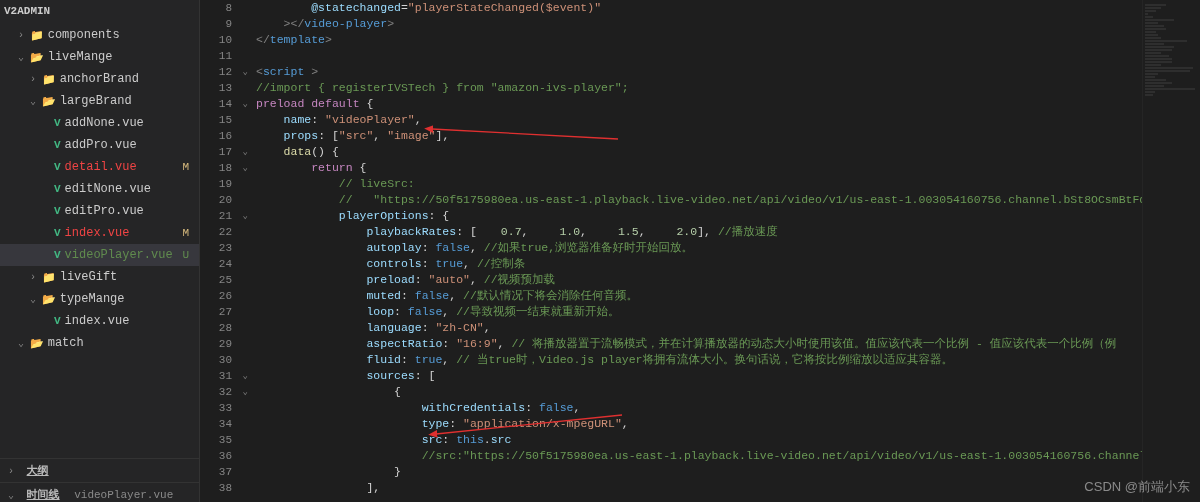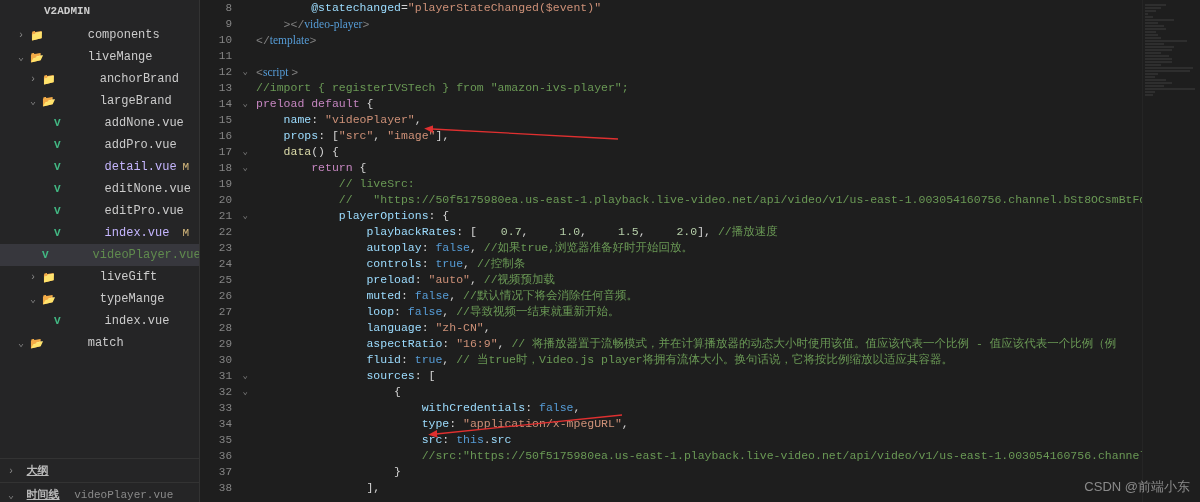--- a/index.html
+++ b/index.html
@@ -31,25 +31,25 @@
       cursor: pointer;
       white-space: nowrap;
     }
     .tree-item.selected { background: #37373d; }
     .indent-1 { padding-left: 18px; }
     .indent-2 { padding-left: 30px; }
     .indent-3 { padding-left: 42px; }
     .chevron { width: 12px; display: inline-block; color: #8a8a8a; font-size: 10px; }
     .folder-icon { color: #c09553; margin-right: 4px; font-size: 11px; }
     .vue-icon { color: #42b883; margin-right: 4px; font-size: 11px; font-weight: bold; }
-    .tree-label { color: #cccccc; font-size: 12px; margin-left: 40px; }
+    .tree-label { color: #cccccc; font-size: 12px; }
     .tree-status { margin-left: auto; margin-right: 10px; font-size: 11px; }
     .status-m { color: #d7ba7d; }
     .status-u { color: #608b4e; }
-    .file-modified .tree-label { color: #c4b5fd; }
+    .file-modified .tree-label { color: #ef4444; }
     .file-untracked .tree-label { color: #608b4e; }
     .sidebar-section {
       border-top: 1px solid #333;
       padding: 4px 8px;
       font-size: 11px;
       color: #cccccc;
     }
     .sidebar-section-header { font-weight: bold; text-transform: none; color: #bbb; text-decoration: underline; }
     .breadcrumb {
       font-size: 11px;
@@ -93,21 +93,21 @@
     .code-line {
       height: 16px;
       line-height: 16px;
       white-space: pre;
       font-size: 11.5px;
       padding-left: 6px;
     }
     .tok-attr { color: #9cdcfe; }
     .tok-str { color: #ce9178; }
     .tok-tag { color: #808080; }
-    .tok-tagname { color: #569cd6; font-family: Liberation Serif, serif; }
+    .tok-tagname { color: #569cd6; }
     .tok-comment { color: #6a9955; }
     .tok-keyword { color: #c586c0; }
     .tok-key { color: #9cdcfe; }
     .tok-num { color: #b5cea8; margin-left: 24px; }
     .tok-bool { color: #569cd6; }
     .tok-this { color: #569cd6; }
     .tok-punc { color: #d4d4d4; }
     .tok-func { color: #dcdcaa; }
     .minimap {
       width: 58px;

